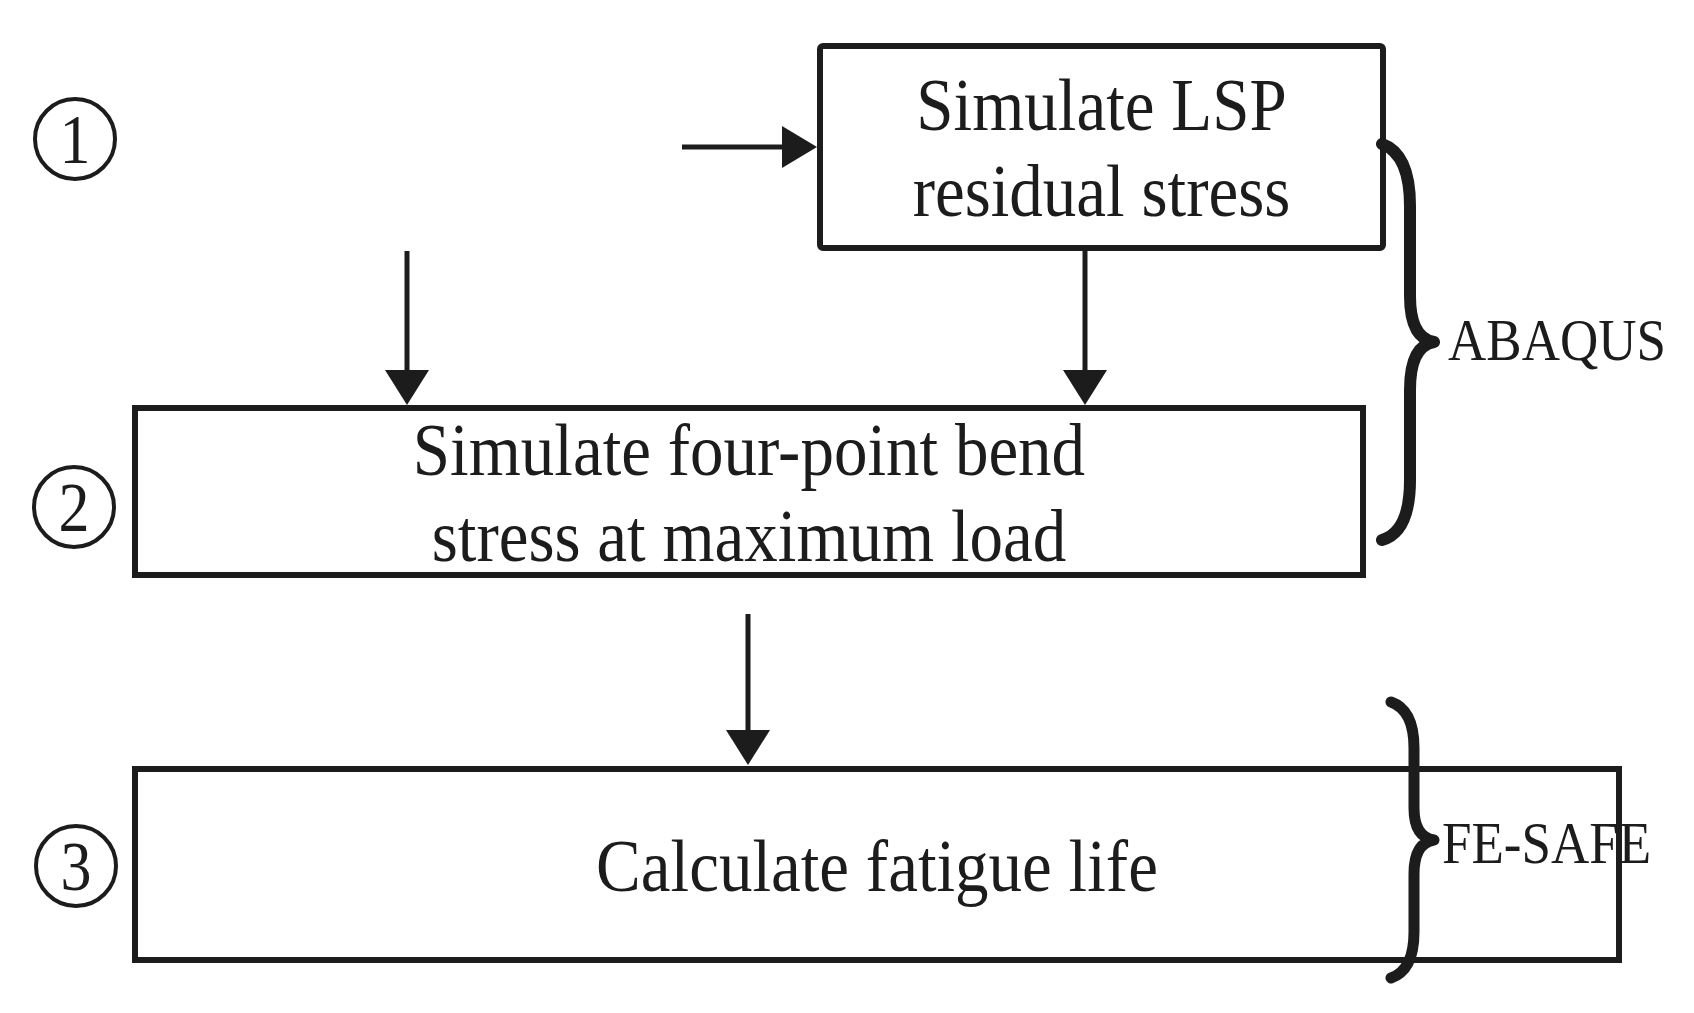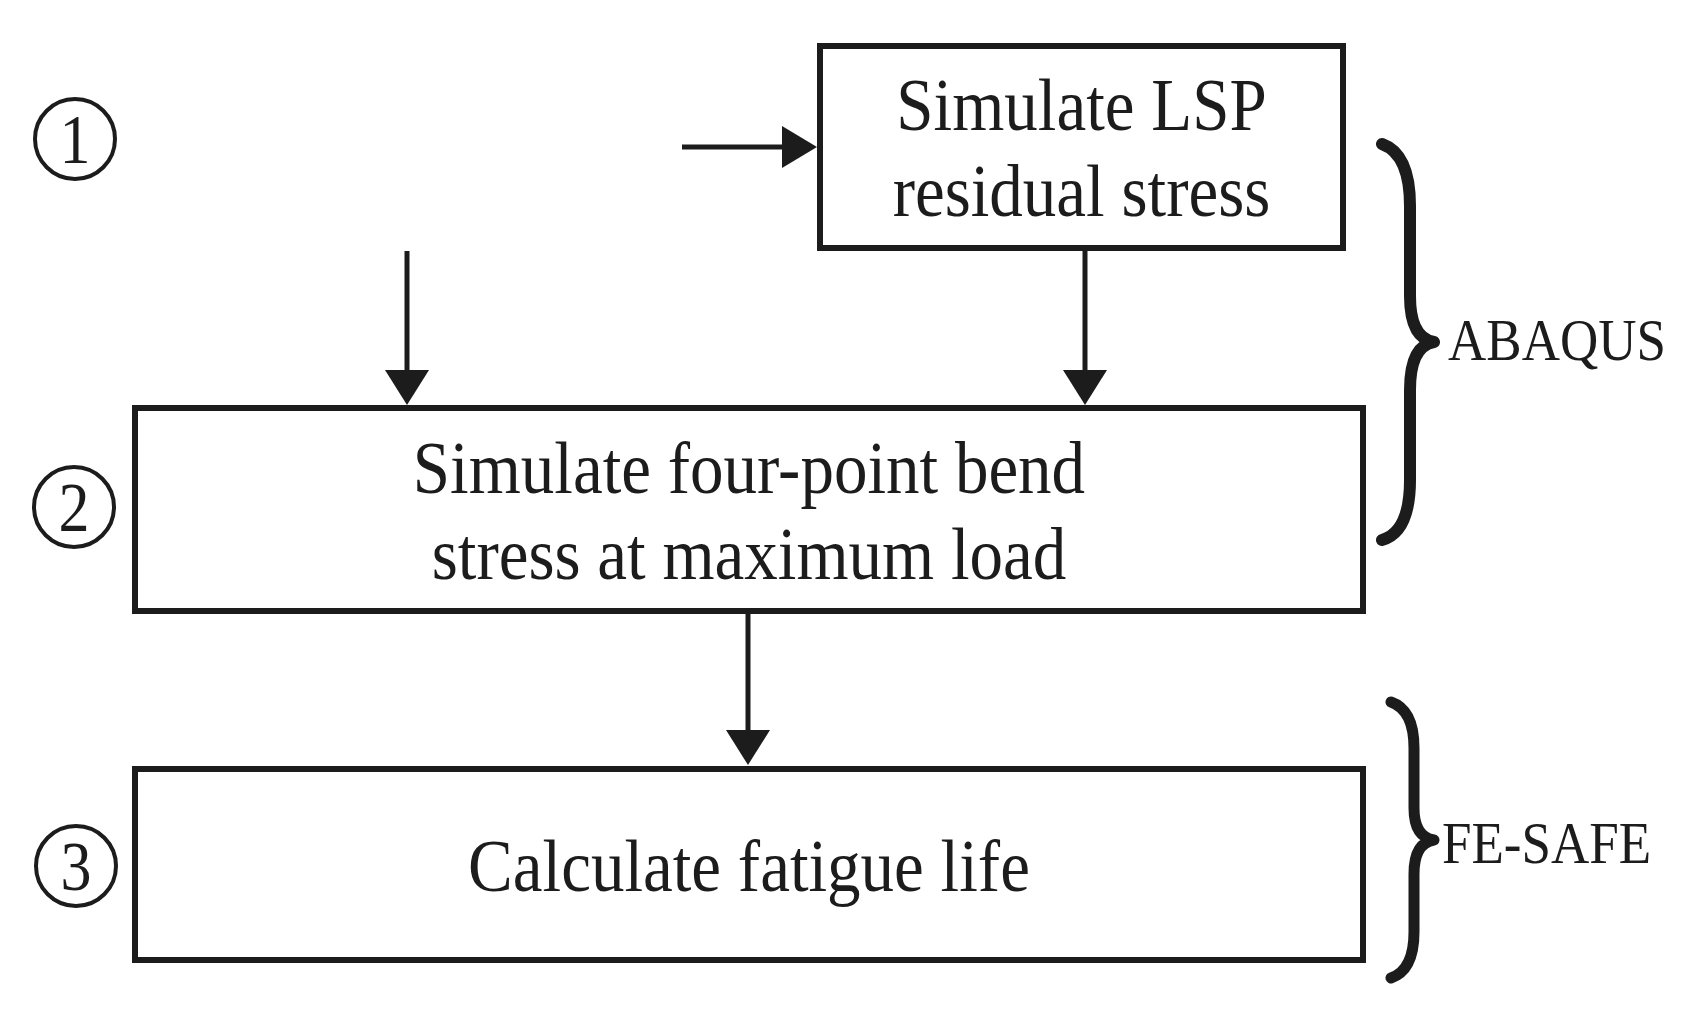--- a/index.html
+++ b/index.html
@@ -88,31 +88,31 @@
     <span class="step-digit">1</span>
   </div>
   <div class="step-circle" style="left:32px; top:465px;">
     <span class="step-digit">2</span>
   </div>
   <div class="step-circle" style="left:34px; top:824px;">
     <span class="step-digit">3</span>
   </div>
 
 
-  <div class="node" style="left:817px; top:43px; width:529px; height:208px;">
+  <div class="node" style="left:817px; top:43px; width:569px; height:208px;border-radius:6px;">
     <div class="node-text">Simulate LSP</div>
     <div class="node-text">residual stress</div>
   </div>
 
-  <div class="node" style="left:132px; top:405px; width:1234px; height:209px;">
+  <div class="node" style="left:132px; top:405px; width:1234px; height:173px;">
     <div class="node-text">Simulate four-point bend</div>
     <div class="node-text">stress at maximum load</div>
   </div>
 
-  <div class="node" style="left:132px; top:766px; width:1234px; height:197px;align-items:center;">
+  <div class="node" style="left:132px; top:766px; width:1490px; height:197px;align-items:center;">
     <div class="node-text">Calculate fatigue life</div>
   </div>
 
   <svg class="connector" style="left:682px; top:125px;" width="136" height="44" viewBox="0 0 136 44">
     <line class="arrow-line" x1="0" y1="22" x2="102" y2="22"></line>
     <polygon class="arrow-head" points="100,1 135,22 100,43"></polygon>
   </svg>
 
   <svg class="connector" style="left:384px; top:251px;" width="46" height="155" viewBox="0 0 46 155">
     <line class="arrow-line" x1="23" y1="0" x2="23" y2="121"></line>

